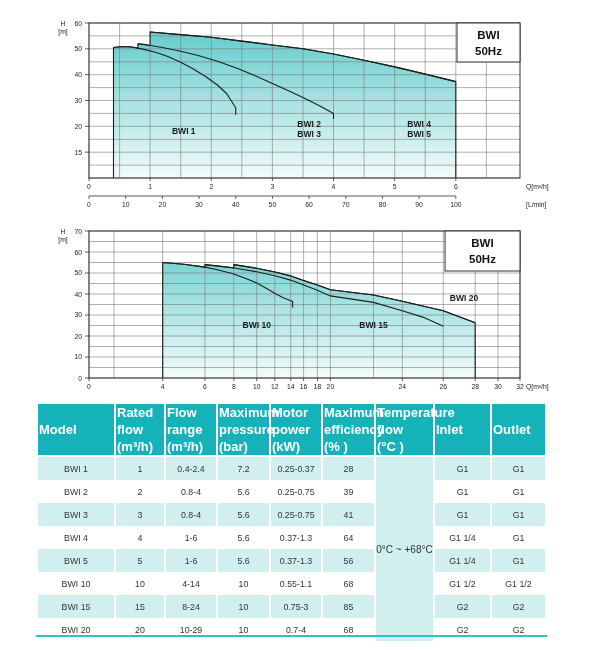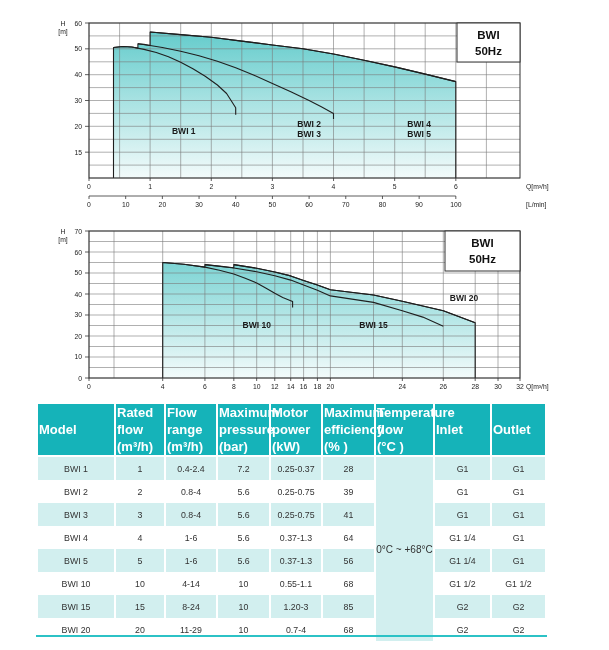--- a/index.html
+++ b/index.html
@@ -323,29 +323,29 @@
         <td>0.55-1.1</td>
         <td>68</td>
         <td>G1 1/2</td>
         <td>G1 1/2</td>
       </tr>
       <tr class="alt">
         <td>BWI 15</td>
         <td>15</td>
         <td>8-24</td>
         <td>10</td>
-        <td>1.20-3</td>
+        <td>0.75-3</td>
         <td>85</td>
         <td>G2</td>
         <td>G2</td>
       </tr>
       <tr class="">
         <td>BWI 20</td>
         <td>20</td>
-        <td>11-29</td>
+        <td>10-29</td>
         <td>10</td>
         <td>0.7-4</td>
         <td>68</td>
         <td>G2</td>
         <td>G2</td>
       </tr>
     </tbody>
   </table>
 <div class="table-underline"></div>
 

